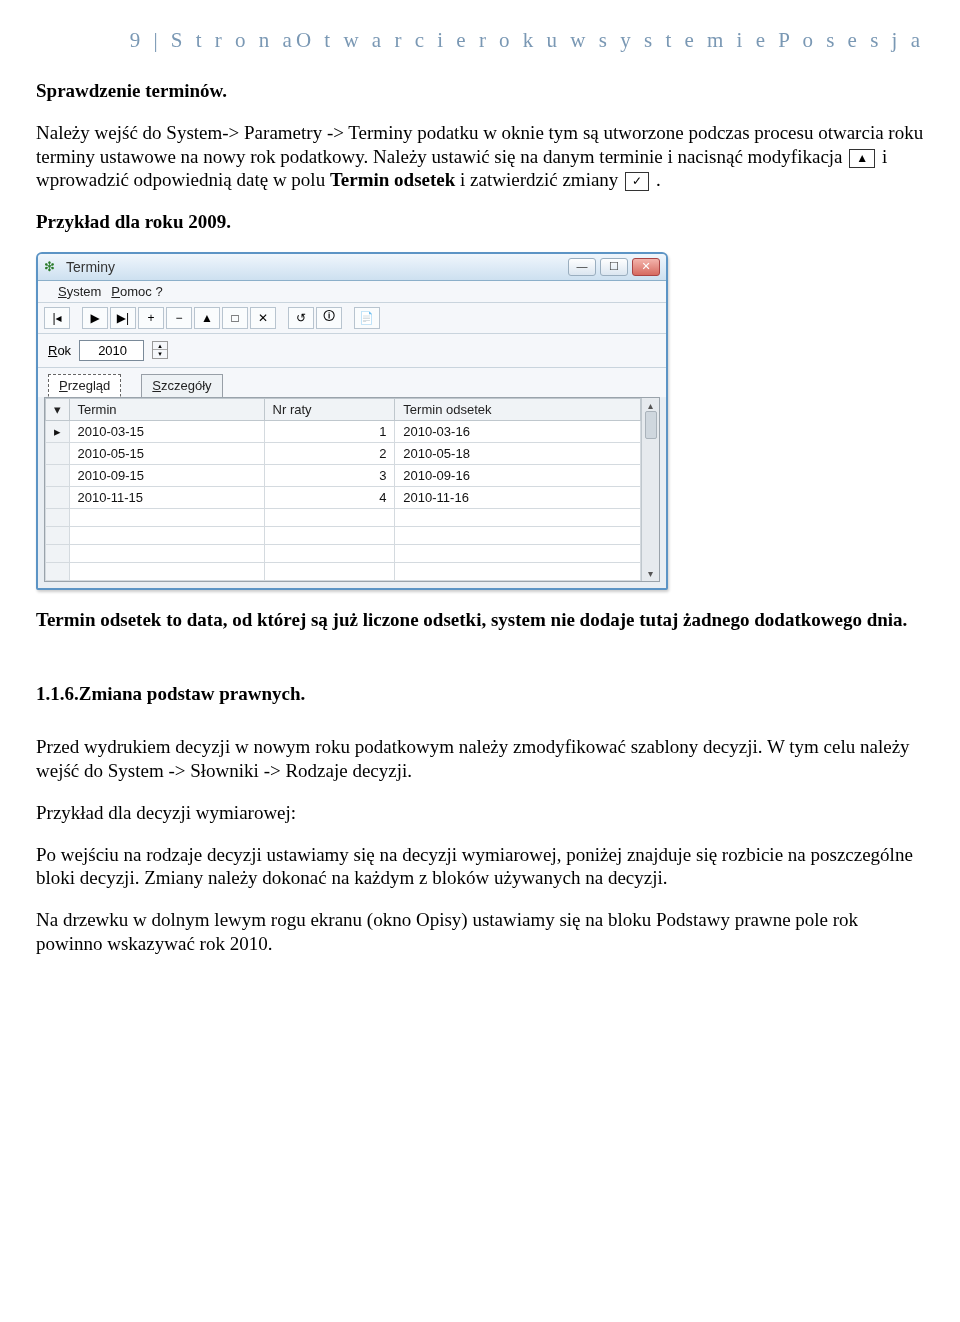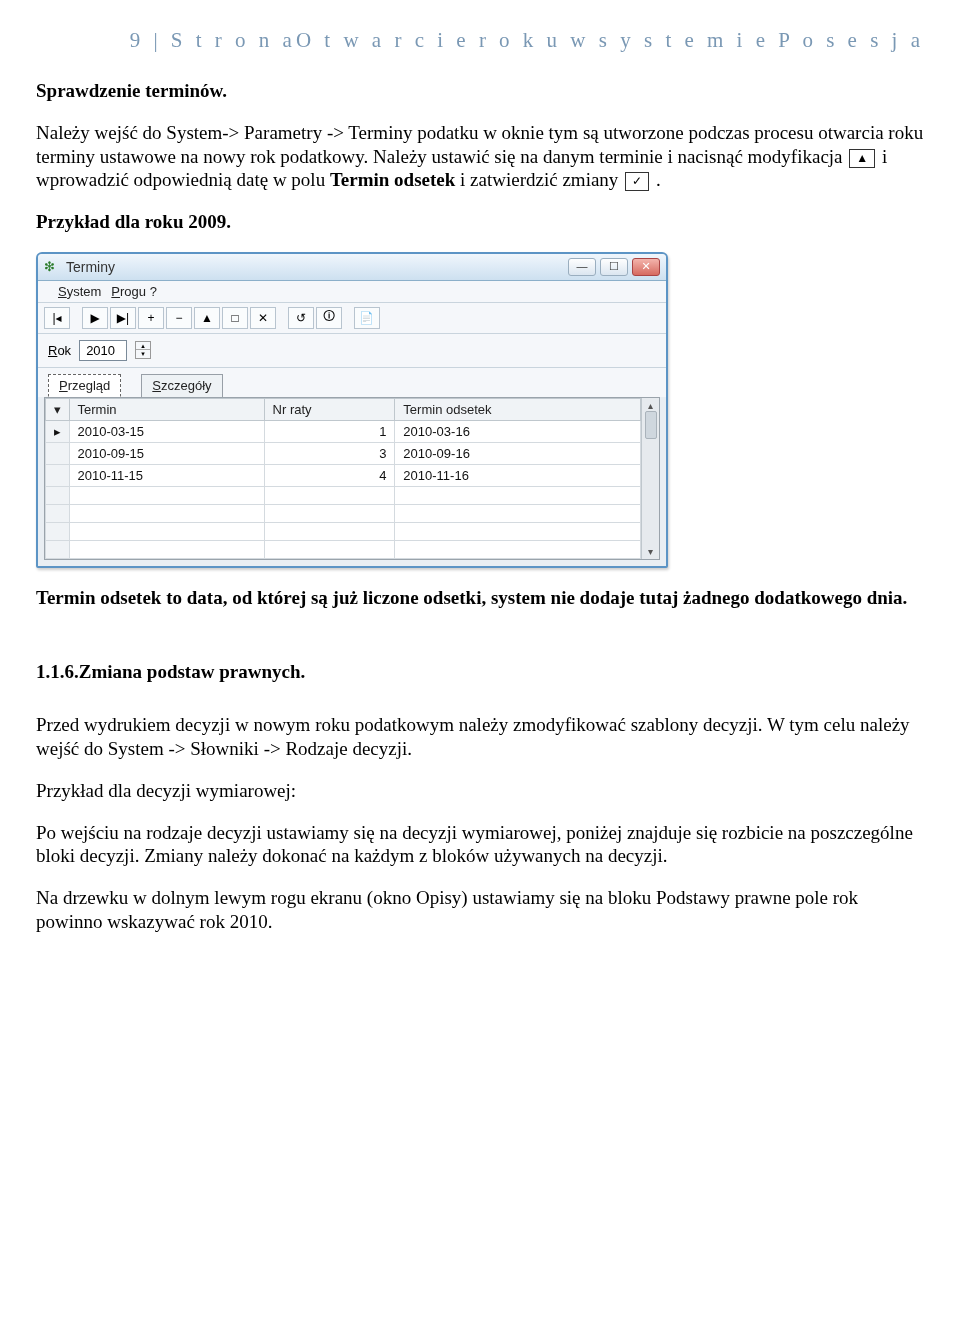--- a/index.html
+++ b/index.html
@@ -92,22 +92,22 @@
   .rokbar {
     background: #f5f7fa;
     padding: 6px 10px;
     display: flex; gap: 8px; align-items: center;
     border-bottom: 1px solid #c9d4dd;
   }
   .rokbar .lbl u { text-decoration: underline; }
   .rokinput {
     border: 1px solid #7a8a99;
     background: #fff;
-    padding: 2px 6px;
-    width: 48px;
+    padding: 2px 18px;
+    width: 65px;
     font-size: 13px;
   }
   .spin {
     display: inline-flex; flex-direction: column;
     border: 1px solid #999; width:16px;
   }
   .spin div { height:8px; font-size:7px; text-align:center; border-bottom:1px solid #aaa; line-height:8px; }
   .tabbar {
     padding: 6px 10px 0 10px;
     background: #f5f7fa;
@@ -183,21 +183,21 @@
     <span class="title">Terminy</span>
     <div class="winbtns">
       <div class="winbtn">—</div>
       <div class="winbtn">☐</div>
       <div class="winbtn close">✕</div>
     </div>
   </div>
 
   <div class="menubar">
     <span><u>S</u><span>ystem</span></span>
-    <span><u>P</u><span>rogu ?</span></span>
+    <span><u>P</u><span>omoc ?</span></span>
   </div>
 
   <div class="toolbar">
     <div class="tbtn">|◂</div>
     <div class="tspacer"></div>
     <div class="tbtn">▶</div>
     <div class="tbtn">▶|</div>
     <div class="tbtn">+</div>
     <div class="tbtn">−</div>
     <div class="tbtn">▲</div>
@@ -237,20 +237,26 @@
         </thead>
         <tbody>
           <tr>
             <td class="rowhead">▸</td>
             <td>2010-03-15</td>
             <td class="num">1</td>
             <td>2010-03-16</td>
           </tr>
           <tr>
             <td class="rowhead"></td>
+            <td>2010-05-15</td>
+            <td class="num">2</td>
+            <td>2010-05-18</td>
+          </tr>
+          <tr>
+            <td class="rowhead"></td>
             <td>2010-09-15</td>
             <td class="num">3</td>
             <td>2010-09-16</td>
           </tr>
           <tr>
             <td class="rowhead"></td>
             <td>2010-11-15</td>
             <td class="num">4</td>
             <td>2010-11-16</td>
           </tr>

